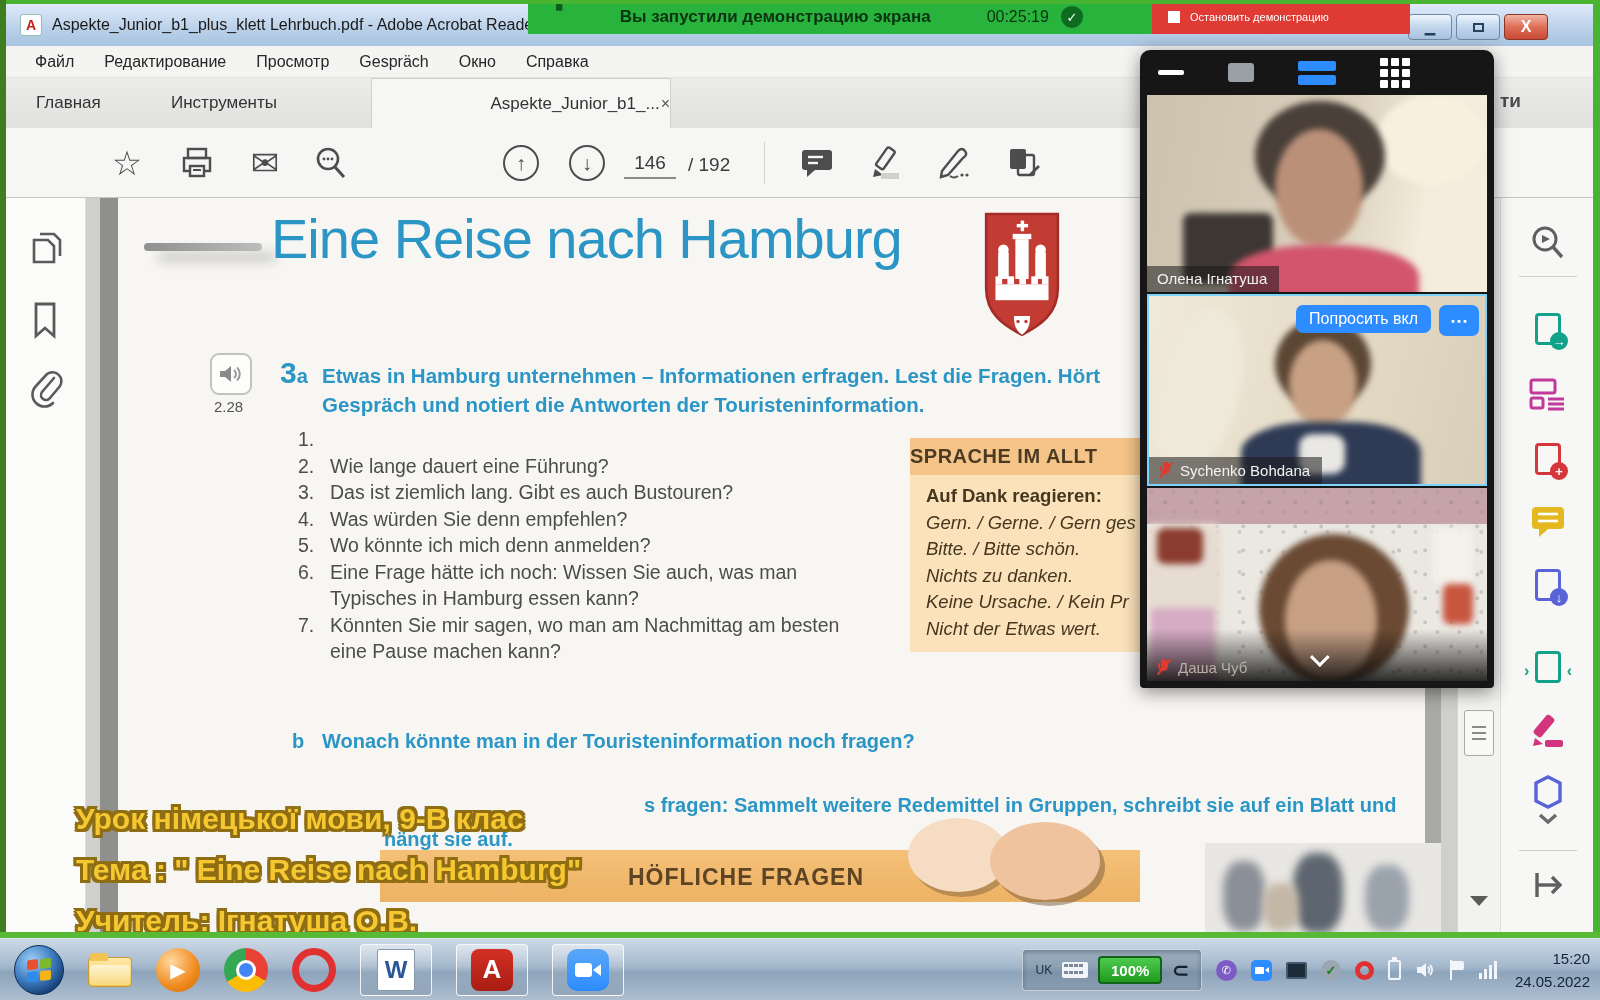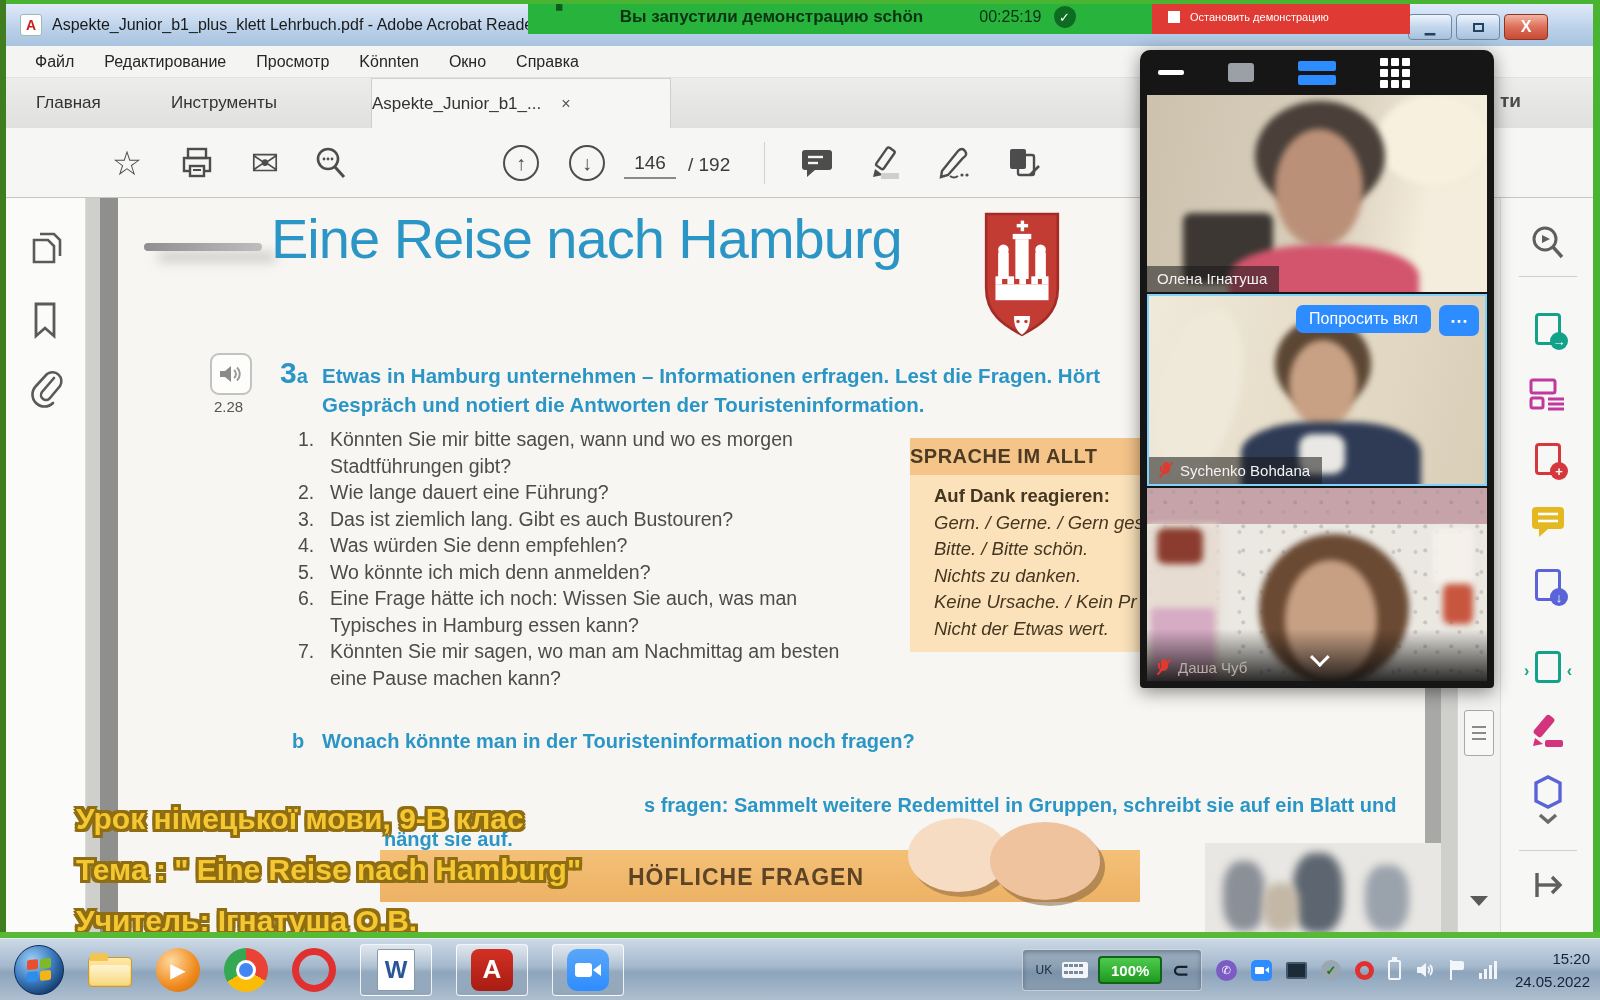--- a/index.html
+++ b/index.html
@@ -29,21 +29,21 @@
   .menubar { position:absolute; left:6px; top:46px; width:1587px; height:32px; background:#f4f4f2;
     display:flex; align-items:center; padding-left:16px; gap:4px; border-bottom:1px solid #e2e2e0; }
   .menu-item { font-size:16px; color:#262626; padding:3px 13px; }
 
   .tabbar { position:absolute; left:6px; top:78px; width:1587px; height:50px;
     background:linear-gradient(#ececea,#e0e0de); }
   .tab { position:absolute; top:0; height:50px; display:flex; align-items:center; font-size:17px; color:#333; }
   .tab-home  { left:30px; }
   .tab-tools { left:165px; }
   .tab-doc { left:365px; width:300px; background:#f6f6f4; border:1px solid #cfcfcd; border-bottom:none;
-    justify-content:flex-start; gap:20px; }
+    justify-content:flex-end; gap:1px; }
   .tab-doc .x { color:#555; font-size:16px; }
   .signin-frag { position:absolute; left:1500px; top:90px; font-size:19px; color:#4c4c4c; font-weight:bold; }
 
   .toolbar { position:absolute; left:6px; top:128px; width:1587px; height:70px; background:#f6f6f4;
     border-bottom:1px solid #c6c6c4; }
   .t-ico { position:absolute; top:14px; width:42px; height:42px; display:flex; align-items:center; justify-content:center;
     color:#4d4d4d; }
   .pagebox { position:absolute; left:618px; top:24px; width:52px; border-bottom:2px solid #8a8a88;
     text-align:center; font-size:19px; color:#3c3c3c; padding-bottom:3px; }
   .pagetotal { position:absolute; left:682px; top:26px; font-size:19px; color:#3c3c3c; }
@@ -80,21 +80,21 @@
     line-height:29px; white-space:nowrap; }
 
   .q-list { position:absolute; left:212px; top:228px; list-style:none; font-size:19.5px; color:#4c4c4c; line-height:26.5px; }
   .q-list li { display:flex; }
   .q-num { width:32px; flex:none; }
   .ml { white-space:pre-line; }
 
   .sprache { position:absolute; left:824px; top:240px; width:380px; height:214px; background:#fbe2bb; }
   .sprache-head { height:37px; background:#f5c489; display:flex; align-items:center; 
     font-size:20px; font-weight:bold; color:#4c3b24; letter-spacing:.5px; }
-  .sprache-body { padding:8px 24px; font-size:18.5px; color:#44361f; line-height:26.5px; }
+  .sprache-body { padding:8px 16px; font-size:18.5px; color:#44361f; line-height:26.5px; }
   .sprache-body .sub { font-weight:bold; font-style:normal; }
   .sprache-body .it { font-style:italic; }
 
   .exb-tag { position:absolute; left:206px; top:532px; font-size:20px; font-weight:bold; }
   .exb-text { position:absolute; left:236px; top:532px; font-size:20px; font-weight:bold; }
 
   .pdf-bline1 { position:absolute; left:558px; top:596px; font-size:20px; font-weight:bold; white-space:nowrap; }
   .pdf-bline2 { position:absolute; left:298px; top:630px; font-size:20px; font-weight:bold; }
 
   .banner { position:absolute; left:294px; top:652px; width:760px; height:52px;
@@ -265,21 +265,21 @@
     <div class="wbtn">
         <span class="restore-glyph"></span>
       </div>
     <div class="wbtn close">X</div>
   </div>
 
   <div class="menubar">
     <span class="menu-item">Файл</span>
     <span class="menu-item">Редактирование</span>
     <span class="menu-item">Просмотр</span>
-    <span class="menu-item">Könnten</span>
+    <span class="menu-item">Gespräch</span>
     <span class="menu-item">Окно</span>
     <span class="menu-item">Справка</span>
   </div>
 
   <div class="tabbar">
     <div class="tab tab-home">Главная</div>
     <div class="tab tab-tools">Инструменты</div>
     <div class="tab tab-doc">
       <span>Aspekte_Junior_b1_...</span>
       <span class="x">×</span>
@@ -409,22 +409,20 @@
 
     <div class="ex3-tag" style="color:#2b96c6;"><span class="big">3</span><span class="small">a</span></div>
     <div class="ex3-text" style="color:#2b96c6;">
       <div>Etwas in Hamburg unternehmen – Informationen erfragen. Lest die Fragen. Hört</div>
       <div>Gespräch und notiert die Antworten der Touristeninformation.</div>
     </div>
 
     <ol class="q-list">
       <li>
           <span class="q-num">1.</span>
-          <span class="ml">Könnten Sie mir bitte sagen, wann und wo es morgen
-Stadtführungen gibt?</span>
         </li>
       <li>
           <span class="q-num">2.</span>
           <span class="ml">Wie lange dauert eine Führung?</span>
         </li>
       <li>
           <span class="q-num">3.</span>
           <span class="ml">Das ist ziemlich lang. Gibt es auch Bustouren?</span>
         </li>
       <li>
@@ -560,21 +558,21 @@
 
   <div class="annotation">
     <div>Урок німецької мови, 9-В клас</div>
     <div>Тема : " Eine Reise nach Hamburg"</div>
     <div>Учитель: Ігнатуша О.В.</div>
   </div>
 
   <div class="share-bar">
     <div class="share-green" style="background:#28b43c;">
       <span class="share-comma">❛</span>
-      <span class="share-msg">Вы запустили демонстрацию schön</span>
+      <span class="share-msg">Вы запустили демонстрацию экрана</span>
       <span class="share-timer">00:25:19</span>
       <span class="share-shield">✓</span>
     </div>
     <div class="share-red" style="background:#df3a33;">
       <span class="stop-sq"></span>
       <span class="share-stop">Остановить демонстрацию</span>
     </div>
   </div>
 
   <div class="zoomwin">

